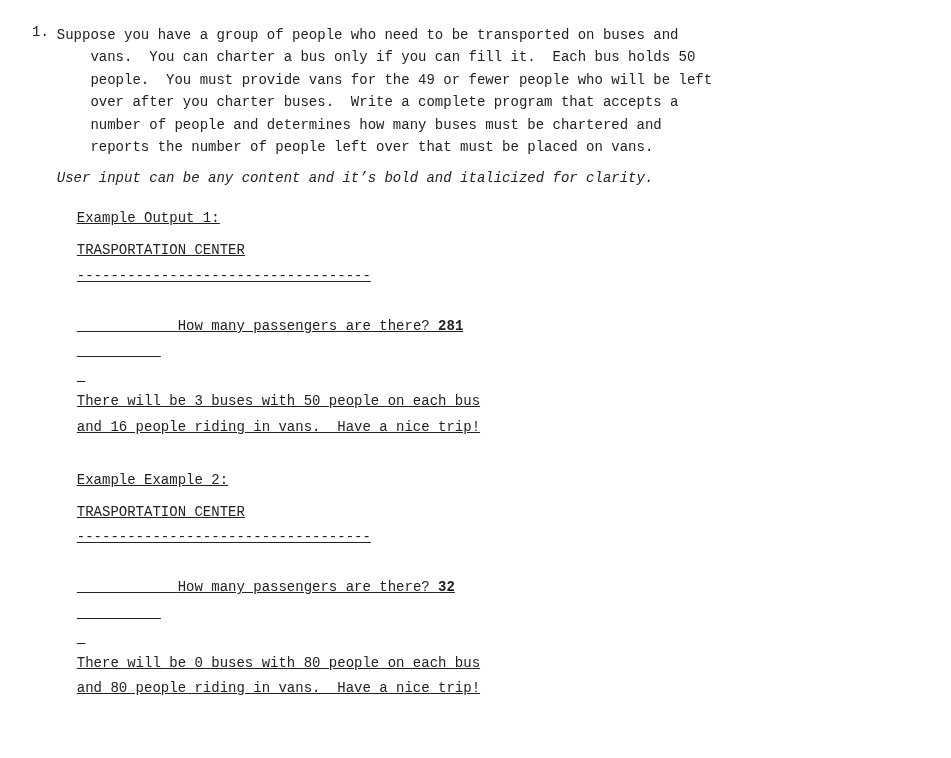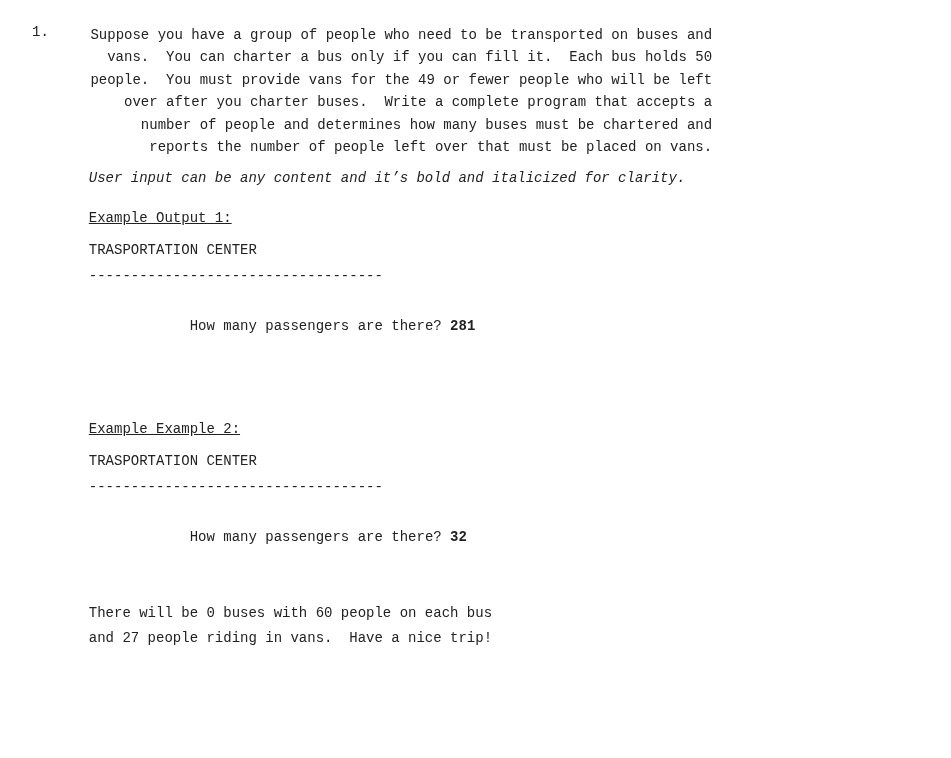--- a/index.html
+++ b/index.html
@@ -28,33 +28,32 @@
       margin-bottom: 16px;
     }
 
     .problem-number {
       flex-shrink: 0;
       white-space: nowrap;
     }
 
     .problem-text {
       line-height: 1.6;
-      text-align: right;
     }
 
     .italic-note {
       font-style: italic;
       margin-top: 12px;
       margin-bottom: 24px;
-      margin-left: 32px;
     }
 
     .example-section {
-      margin-left: 32px;
+      margin-left: 20px;
       margin-bottom: 32px;
+      text-decoration: underline;
     }
 
     .example-title {
       text-decoration: underline;
       margin-bottom: 12px;
       display: block;
     }
 
     .output-block {
       line-height: 1.8;
@@ -93,33 +92,35 @@
 
       <div class="example-section">
         <span class="example-title">Example Output 1:</span>
         <div class="output-block">
           <span class="output-line">TRASPORTATION CENTER</span>
           <span class="output-line">-----------------------------------</span>
           <span class="output-line">
             <span>How many passengers are there? </span><span class="bold-input">281</span>
           </span>
           <span class="output-line">&nbsp;</span>
+          <span class="output-line">There will be 3 buses with 50 people on each bus</span>
+          <span class="output-line">and 16 people riding in vans.  Have a nice trip!</span>
         </div>
       </div>
 
       <div class="example-section">
         <span class="example-title">Example Example 2:</span>
         <div class="output-block">
           <span class="output-line">TRASPORTATION CENTER</span>
           <span class="output-line">-----------------------------------</span>
           <span class="output-line">
             <span>How many passengers are there? </span><span class="bold-input">32</span>
           </span>
           <span class="output-line">&nbsp;</span>
-          <span class="output-line">There will be 0 buses with 60 people on each bus</span>
-          <span class="output-line">and 27 people riding in vans.  Have a nice trip!</span>
+          <span class="output-line">There will be 0 buses with 80 people on each bus</span>
+          <span class="output-line">and 80 people riding in vans.  Have a nice trip!</span>
         </div>
       </div>
 
     </div>
   </div>
 
 </div>
 
 </body></html>

